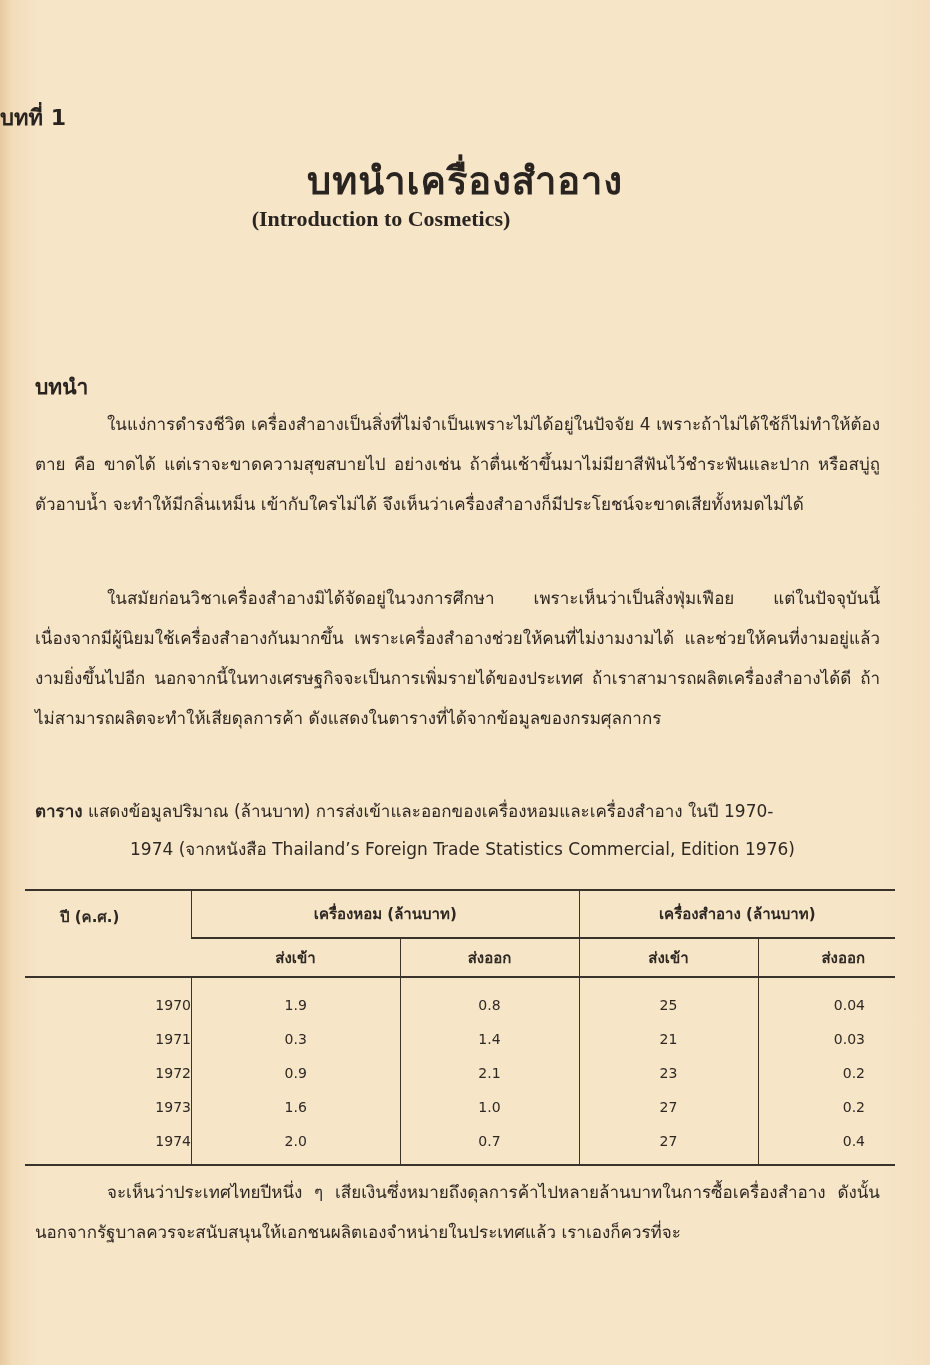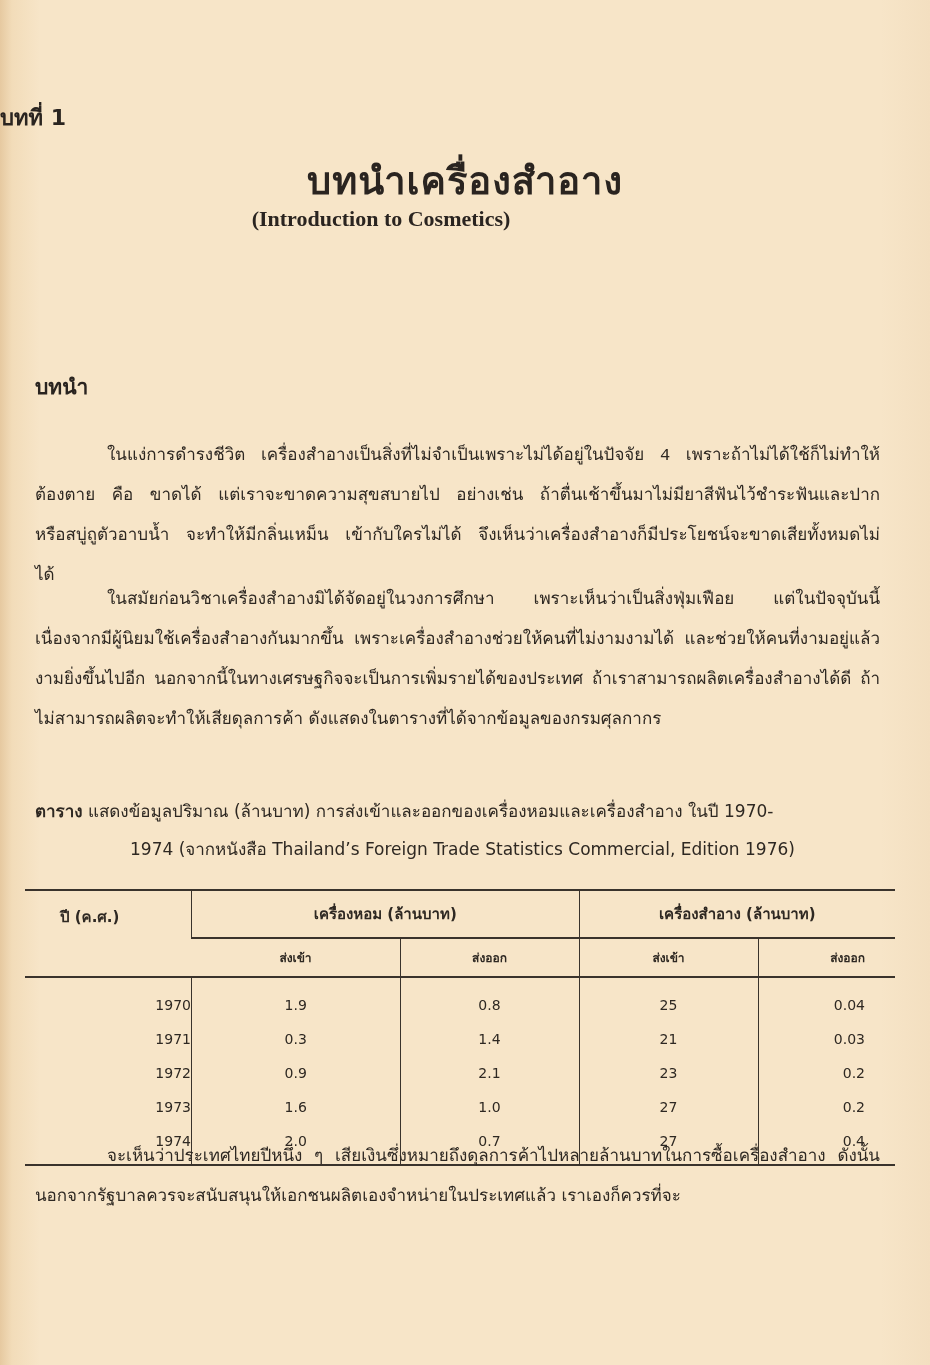--- a/index.html
+++ b/index.html
@@ -26,46 +26,46 @@
   }
   .section-heading {
     position: absolute; top: 370px; left: 35px;
     font-family: "DejaVu Sans", sans-serif; font-weight: bold; font-size: 21px; color: #2a2420;
   }
   .para {
     position: absolute; left: 35px; width: 845px;
     font-family: "DejaVu Sans", sans-serif; font-size: 17px; line-height: 40px; color: #2e2822;
     text-align: justify; text-indent: 72px; margin: 0;
   }
-  .p1 { top: 436px; font-family: Liberation Mono, monospace; }
+  .p1 { top: 404px; }
   .p2 { top: 578px; }
   .caption {
     position: absolute; left: 35px; top: 792px; width: 850px;
     font-family: "DejaVu Sans", sans-serif; font-size: 17px; line-height: 38px; color: #2e2822; margin: 0;
   }
   .caption .line2 { display: block; padding-left: 95px; }
   .caption .label { font-weight: bold; }
   table.data {
     position: absolute; left: 25px; top: 889px; width: 870px;
     border-collapse: collapse;
     font-family: "DejaVu Sans", sans-serif; font-size: 14px; color: #2e2822;
     border-top: 2px solid #3a332c; border-bottom: 2px solid #3a332c;
   }
   table.data th, table.data td { border-left: 1.5px solid #3a332c; padding: 0; }
   table.data th:first-child, table.data td:first-child { border-left: none; margin-top: 13px; }
   table.data thead tr.h1 th { height: 46px; font-weight: bold; font-size: 15px; border-bottom: 2px solid #3a332c; }
-  table.data thead tr.h2 th { height: 37px; font-weight: bold; font-size: 12px; border-bottom: 2px solid #3a332c; }
+  table.data thead tr.h2 th { height: 37px; font-weight: bold; font-size: 15px; border-bottom: 2px solid #3a332c; }
   table.data th.year-h { text-align: left; padding-left: 35px; vertical-align: top; padding-top: 14px; width: 131px; border-bottom: 2px solid #3a332c; }
   table.data td { height: 34px; text-align: center; }
   table.data tbody tr:first-child td { padding-top: 10px; }
   table.data tbody tr:last-child td { padding-bottom: 6px; }
   table.data td.year { text-align: right; padding-left: 45px; }
   table.data td.right { text-align: right; padding-right: 30px; }
   table.data th.right { text-align: right; padding-right: 30px; }
-  .p3 { top: 1135px; }
+  .p3 { top: 1172px; }
 </style>
 </head>
 <body>
 
 <div class="page">
   <div class="chapter-num">บทที่ 1</div>
   <div class="chapter-title">บทนำเครื่องสำอาง</div>
   <div class="chapter-subtitle">(Introduction to Cosmetics)</div>
 
   <div class="section-heading">บทนำ</div>

